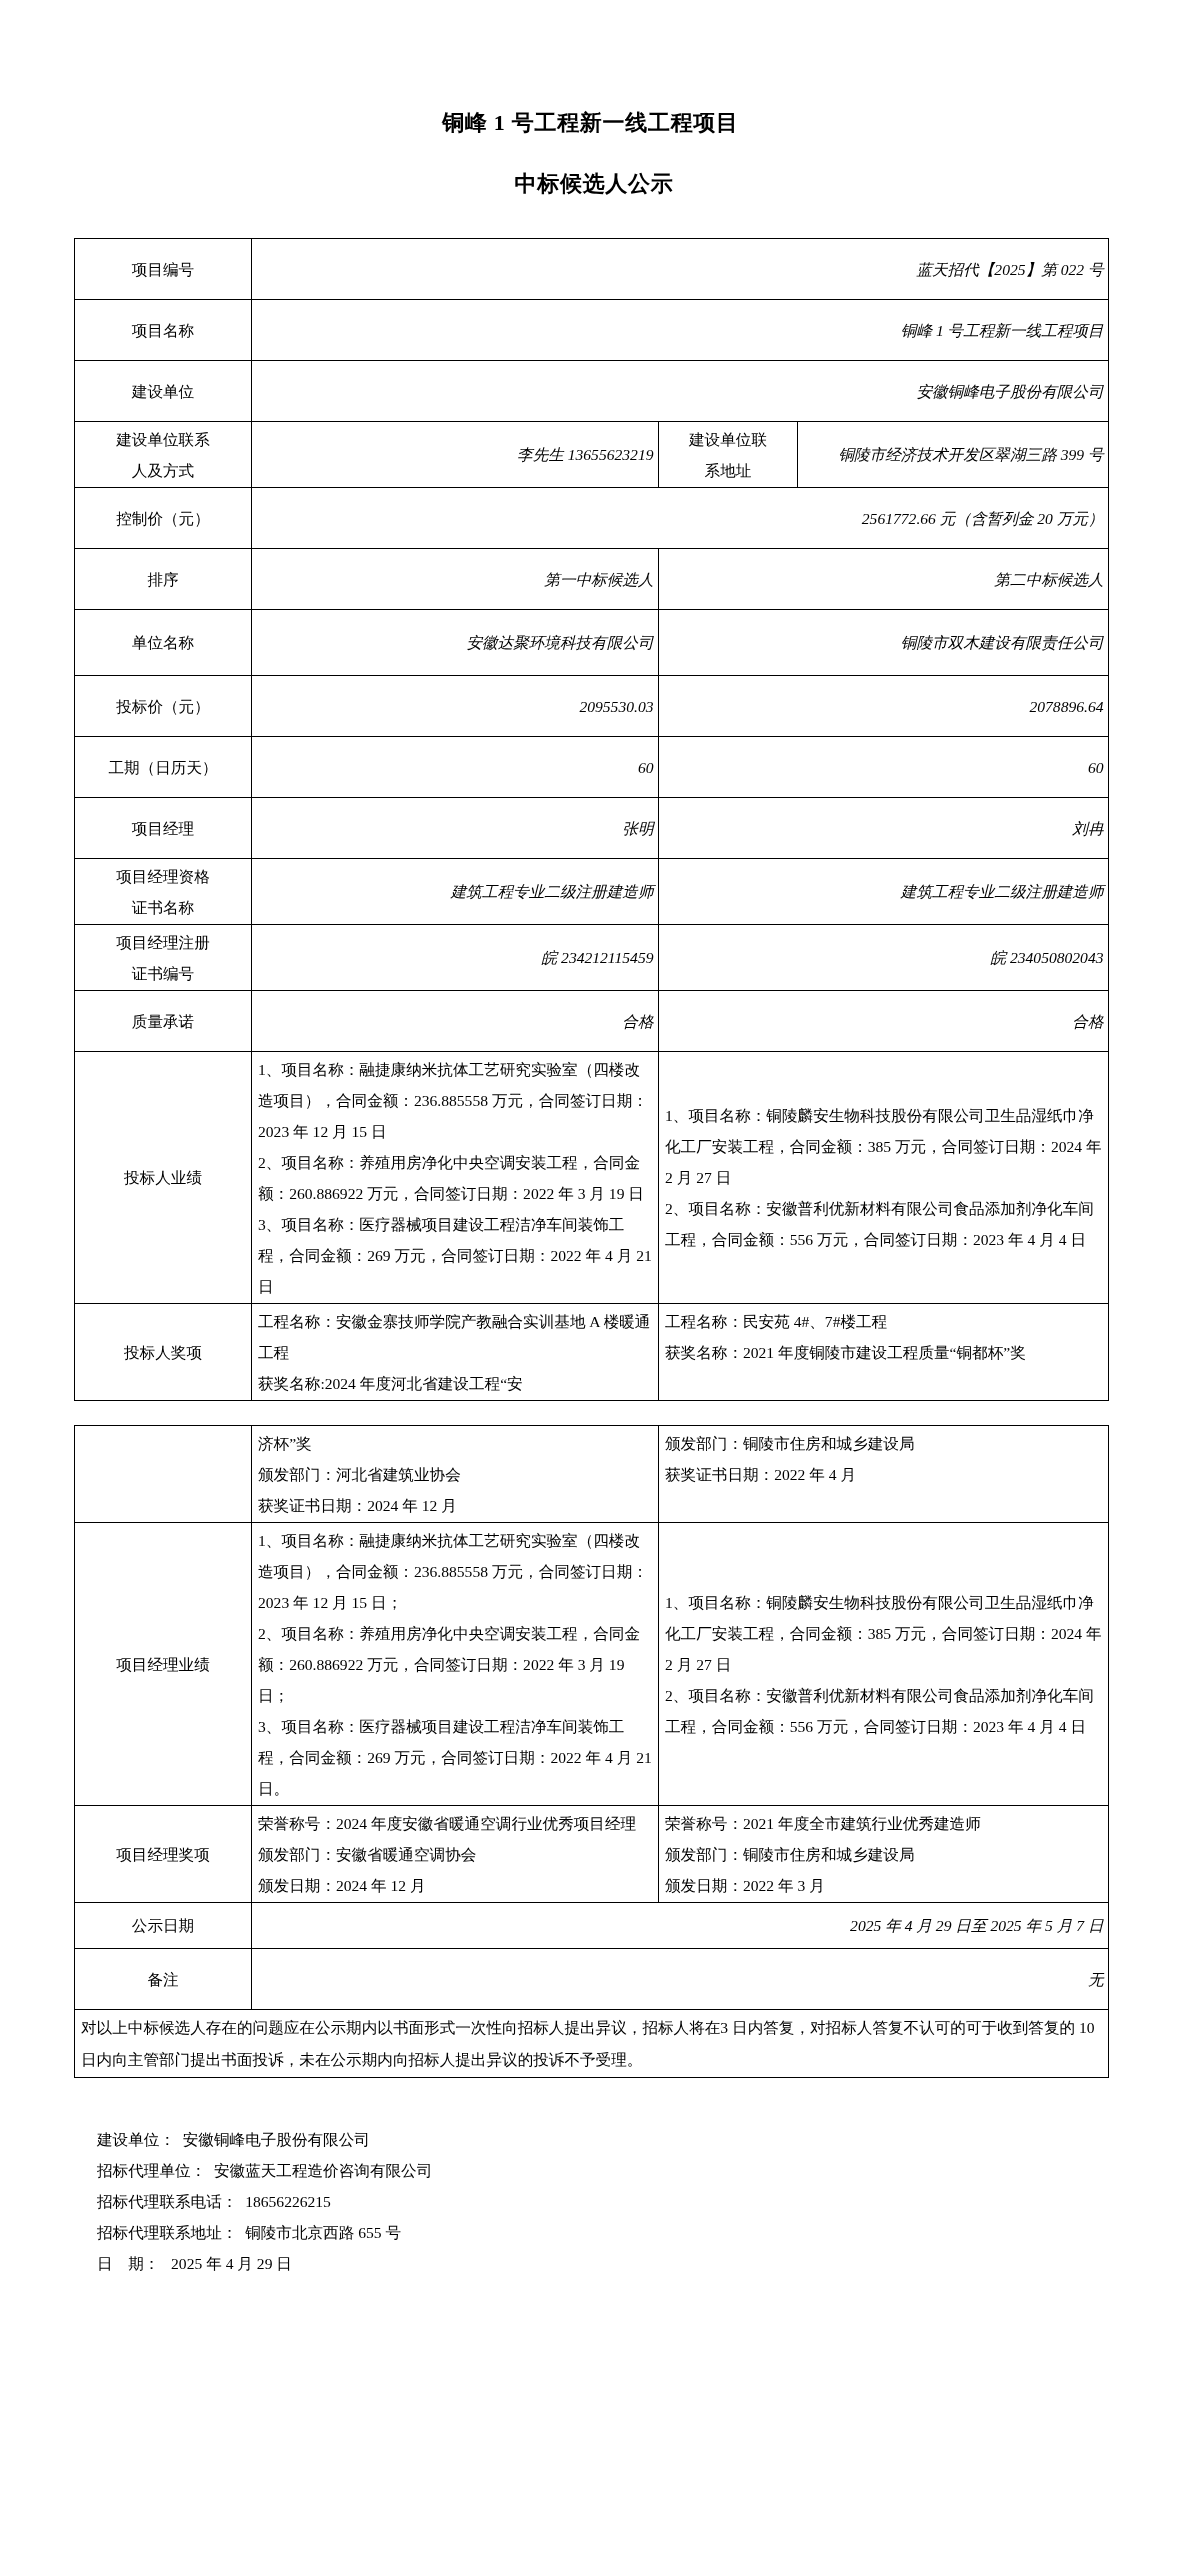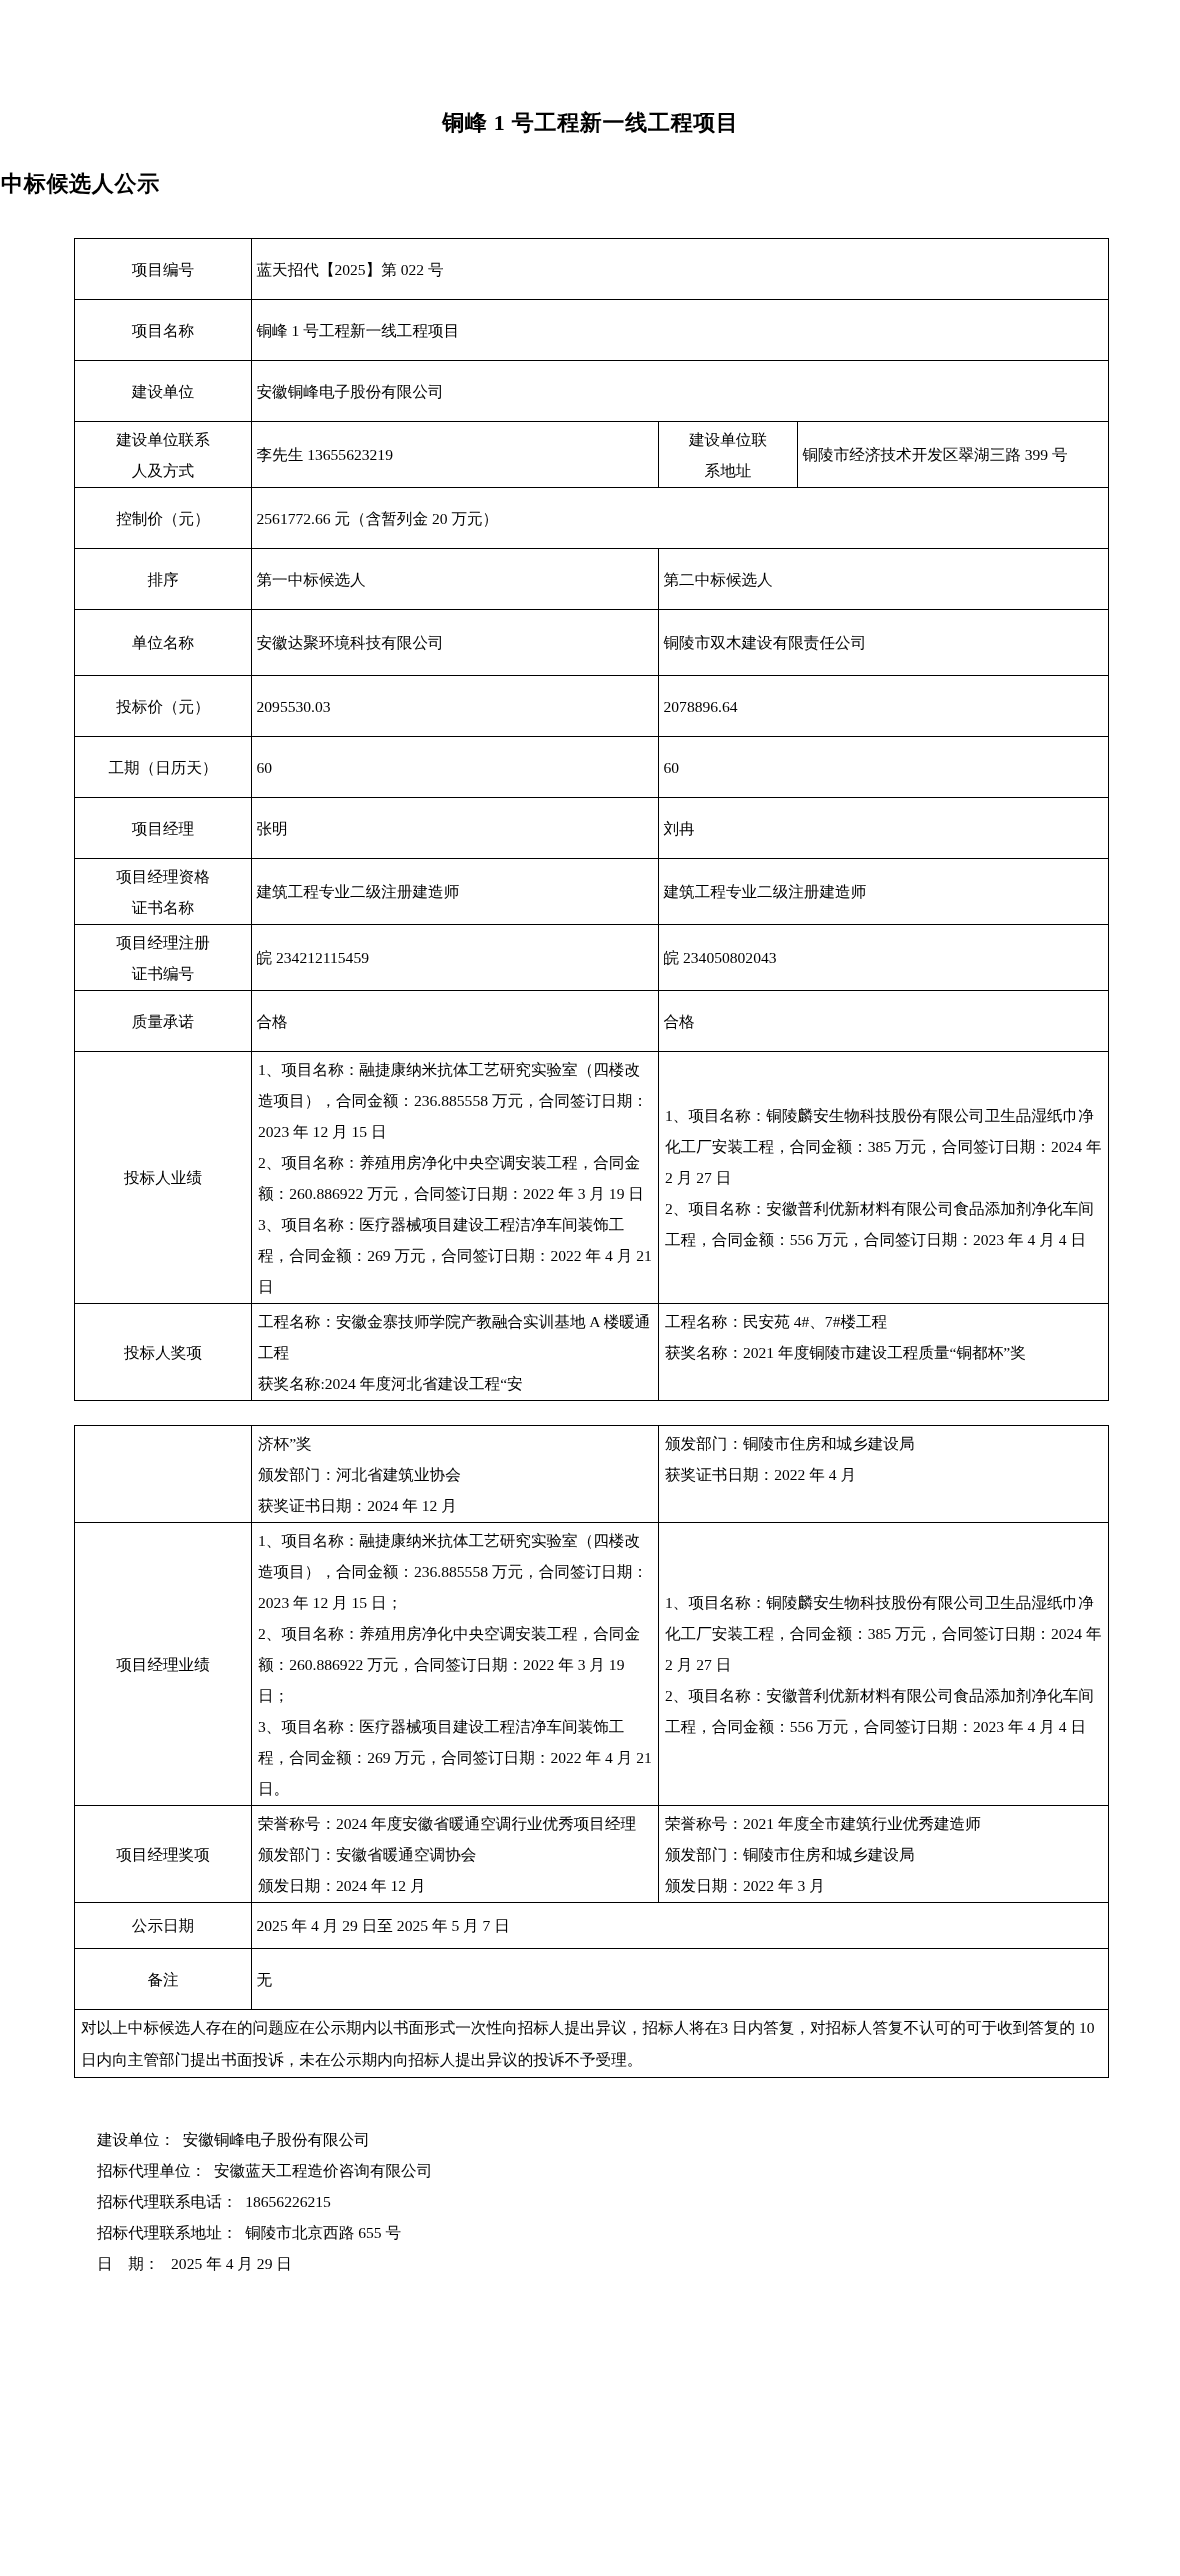--- a/index.html
+++ b/index.html
@@ -7,21 +7,21 @@
     width:1181px;min-height:2576px;
     font-family:"Liberation Serif","DejaVu Serif",serif;
     color:#000;
   }
   .page{width:1181px;box-sizing:border-box;padding-top:110px;}
   .doc-title{
     margin:0;text-align:center;font-size:22px;font-weight:bold;
     letter-spacing:0.7px;line-height:25px;
   }
   .doc-subtitle{
-    margin:36px 0 0 1px;font-size:22px;font-weight:bold;
+    margin:36px 0 0 7px;text-align:center;font-size:22px;font-weight:bold;
     letter-spacing:0.7px;line-height:25px;
   }
   table.doc{
     width:1034px;margin:42px 0 0 74px;
     border-collapse:collapse;table-layout:fixed;
     border:1.5px solid #000;
   }
   table.doc.part2{margin-top:24px;border-radius:21px;}
   col.c-label{width:177px;}
   col.c-a{width:407px;}
@@ -30,21 +30,21 @@
   td{
     border:0.7px solid #000;
     border-top:1.5px solid #000;
     border-bottom:1.5px solid #000;
     font-size:15.6px;line-height:31px;
     padding:0 4.5px;
     vertical-align:middle;
     overflow:hidden;
   }
   td.lb{text-align:center;white-space:pre-line;}
-  td.v{text-align:left;}
+  td.v{text-align:right;font-style:italic;}
   td.lt{text-align:left;white-space:pre-line;padding:1.5px 6px;}
   td.vtop{vertical-align:top;}
   tr.h81 td{height:60px;}
   tr.h88 td{height:65px;}
   tr.h104 td{height:77px;}
   tr.h60 td{height:45px;}
   td.notecell{text-align:left;white-space:pre-line;padding:1.5px 6px;line-height:32px;}
   .footer{
     margin:46px 0 0 97px;
     font-size:15.6px;line-height:31px;

